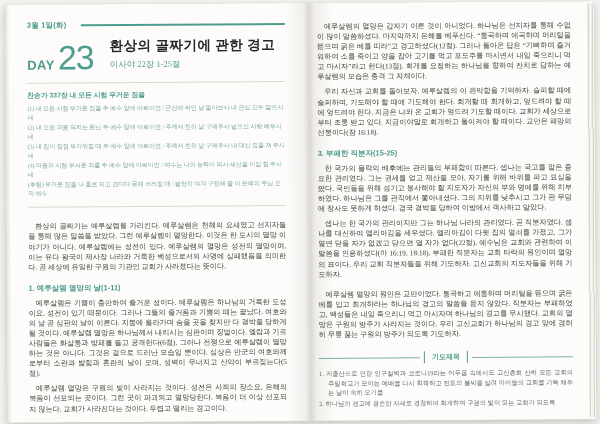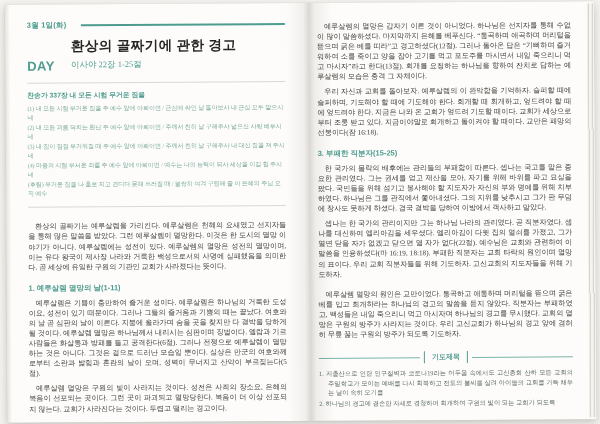--- a/index.html
+++ b/index.html
@@ -83,20 +83,21 @@
 
     <div class="page left">
       <div class="header-row">
         <span class="date">3월 1일(화)</span>
         <span class="header-rule"></span>
       </div>
 
       <div class="day-row">
         <div class="day-block">
           <span class="day-label">DAY</span>
+          <span class="day-number">23</span>
         </div>
         <div class="title-block">
           <div class="page-title">환상의 골짜기에 관한 경고</div>
           <div class="scripture">이사야 22장 1-25절</div>
         </div>
       </div>
 
       <div class="rule r1"></div>
 
       <div class="hymn">

